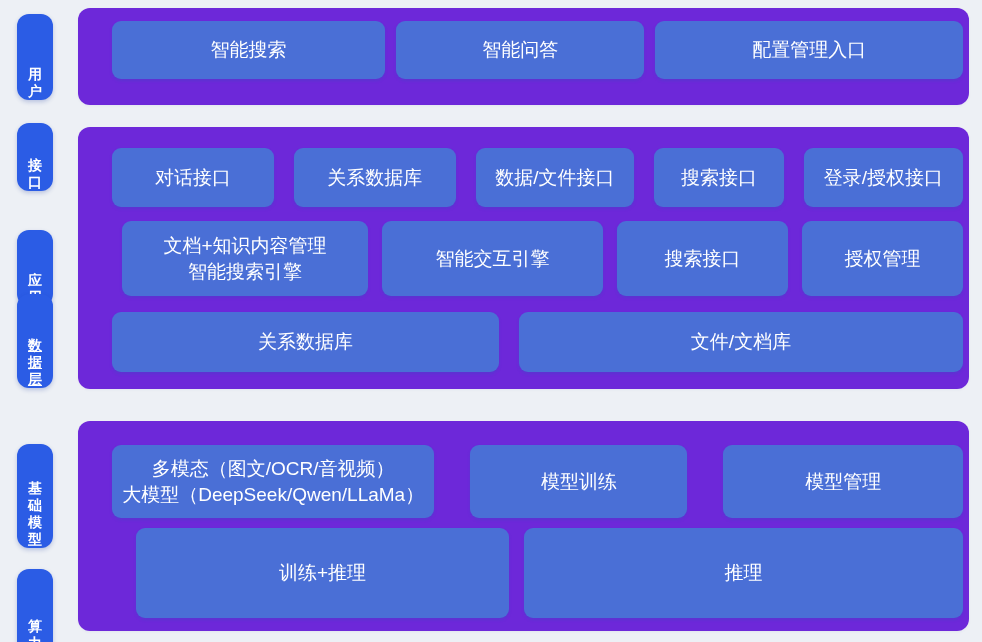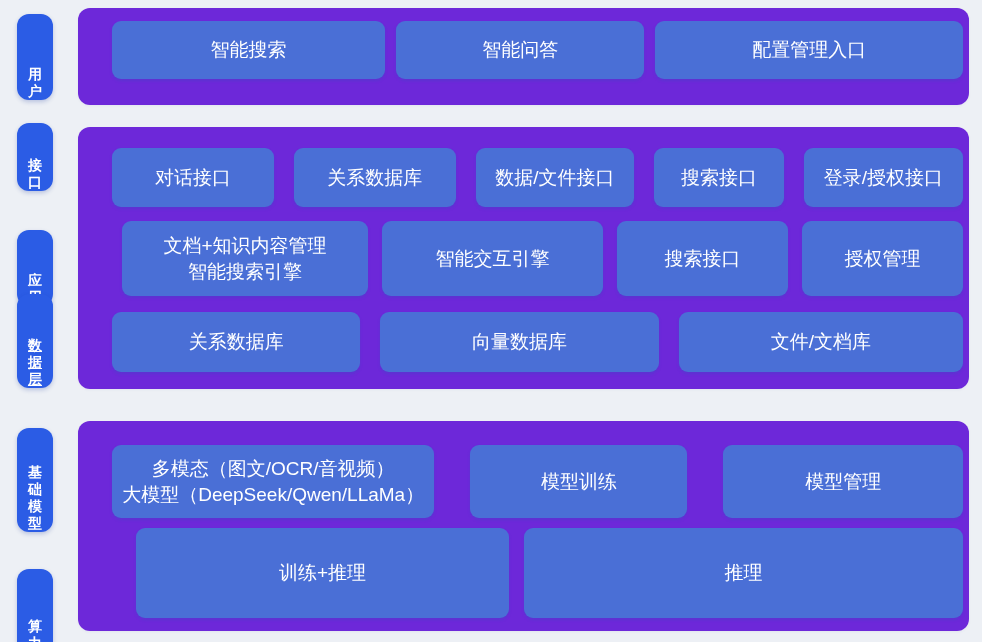--- a/index.html
+++ b/index.html
@@ -42,21 +42,21 @@
     display: block;
     width: 22px;
     word-break: break-all;
     text-align: center;
     line-height: 1.22;
   }
   .pill-user        { top: 14px;  height: 86px;  }
   .pill-interface   { top: 123px; height: 68px;  }
   .pill-application { top: 210px; height: 76px; margin-top: 20px;  }
   .pill-data        { top: 294px; height: 94px; text-decoration: underline;  }
-  .pill-foundation  { top: 428px; height: 104px; border-radius: 12px; }
+  .pill-foundation  { top: 444px; height: 104px; border-radius: 12px; }
   .pill-compute     { top: 569px; height: 100px; }
 
   .row {
     position: absolute;
     left: 34px;
     width: 851px;
     display: flex;
   }
   .node {
     background: #4a6fd6;
@@ -149,23 +149,20 @@
         <span>搜索接口</span>
       </div>
       <div class="node" style="flex-grow:159">
         <span>授权管理</span>
       </div>
     </div>
     <div class="row row-4">
       <div class="node" style="flex-grow:250">
         <span>关系数据库</span>
       </div>
-      <div class="node" style="flex-grow:282">
-        <span>向量数据库</span>
-      </div>
       <div class="node" style="flex-grow:288">
         <span>文件/文档库</span>
       </div>
     </div>
   </div>
 
   <div class="panel panel-bottom">
     <div class="row row-5">
       <div class="node" style="flex-grow:330">
         <span>多模态（图文/OCR/音视频）</span>

